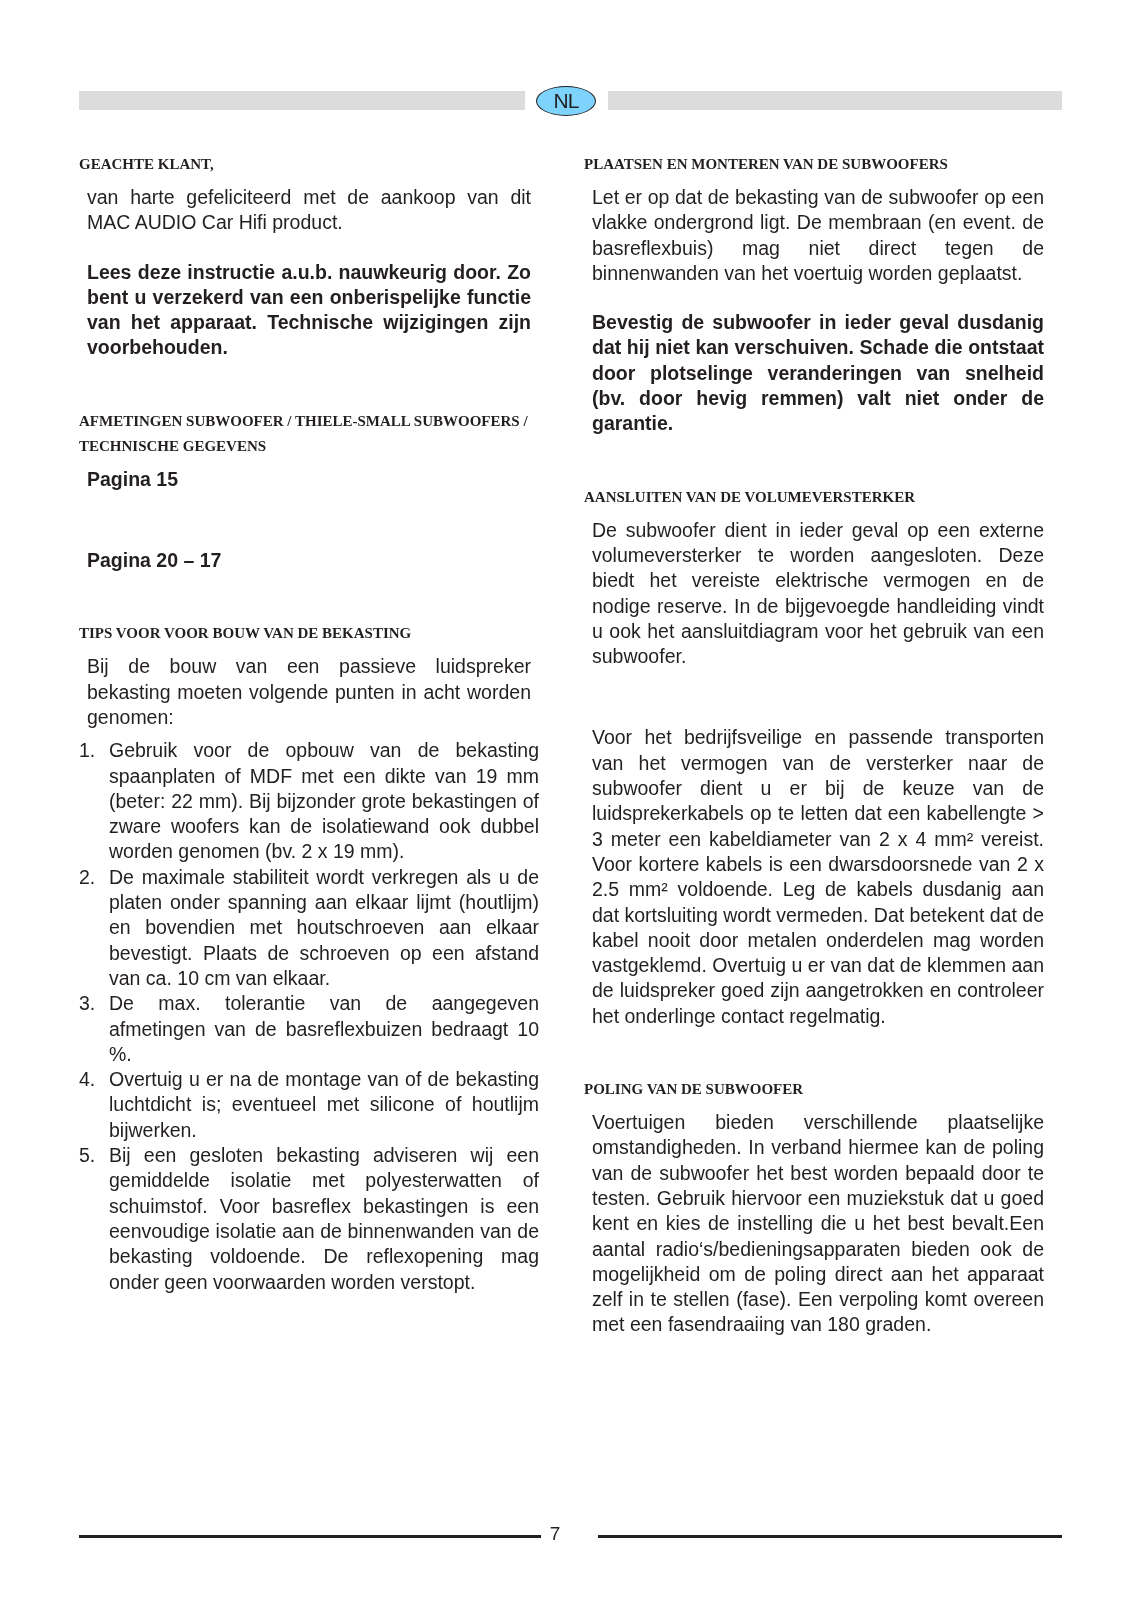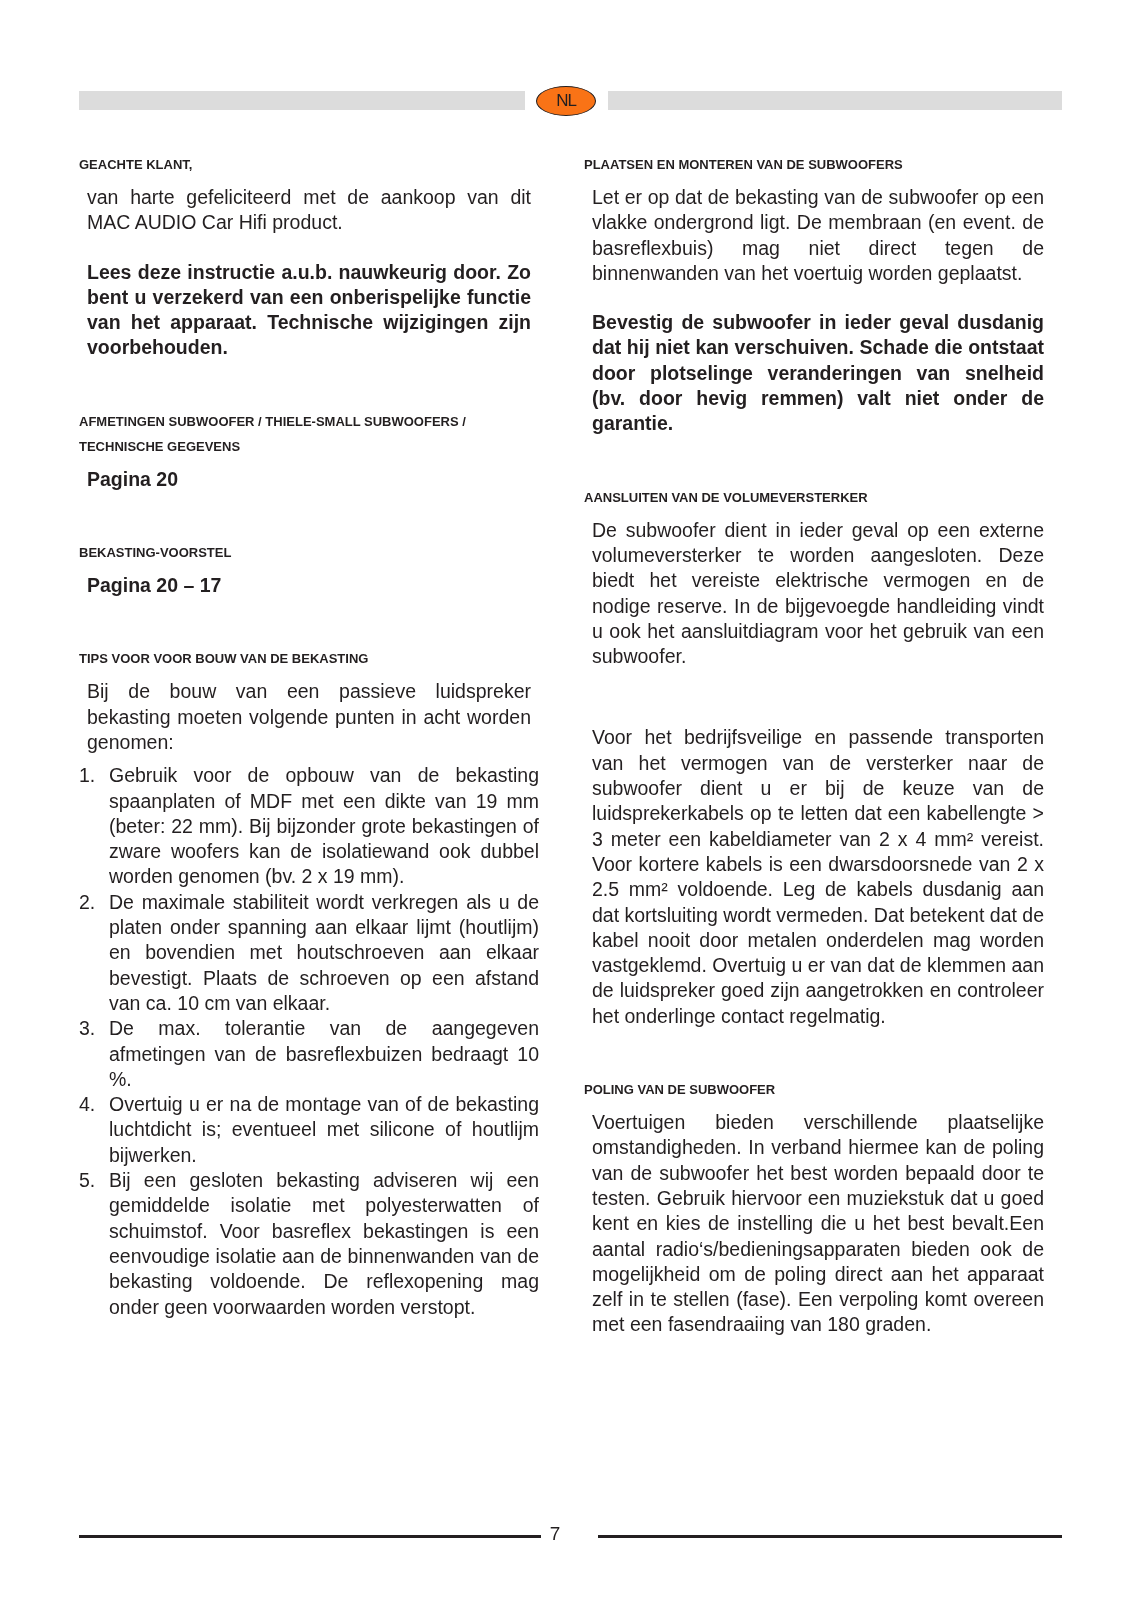--- a/index.html
+++ b/index.html
@@ -2,26 +2,26 @@
 <html><head>
 <meta charset="utf-8">
 <style>
   html, body { margin: 0; padding: 0; background: #ffffff; }
   body { width: 1132px; height: 1601px; position: relative; overflow: hidden;
          font-family: "Liberation Sans", sans-serif; color: #231f20; }
   .header-bar { position: absolute; top: 91px; height: 19px; background: #dcdcdc; }
   .header-bar.left { left: 79px; width: 446px; }
   .header-bar.right { left: 608px; width: 454px; }
   .lang-badge { position: absolute; left: 536px; top: 86px; width: 58px; height: 28px;
-                border: 1.5px solid #231f20; border-radius: 50%; background: #f97316;
-                font-size: 17px; text-align: center; line-height: 28px; letter-spacing: -1px; }
+                border: 1.5px solid #231f20; border-radius: 50%; background: #7dd3fc;
+                font-size: 21px; text-align: center; line-height: 28px; letter-spacing: -1px; }
   .col { position: absolute; top: 152px; width: 460px; }
   .col.left { left: 79px; }
   .col.right { left: 584px; width: 468px; }
-  h2 { font-size: 13px; font-weight: bold; margin: 0 0 6px 0; line-height: 25px; }
+  h2 { font-size: 15px; font-weight: bold; margin: 0 0 6px 0; line-height: 25px; font-family: Liberation Serif, serif; }
   p { margin: 8px; font-size: 19.5px; line-height: 25.3px; text-align: justify; }
   p.bold { font-weight: bold; }
   .gap-s { height: 8px; }
   .gap-l { height: 40px; }
   ol { margin: 6px 0 0 0; padding: 0; list-style: none; }
   ol li { position: relative; padding-left: 30px; font-size: 19.5px; line-height: 25.3px; text-align: justify; }
   ol li .num { position: absolute; left: 0; top: 0; }
   .footer-rule { position: absolute; top: 1535px; height: 3px; background: #231f20; }
   .footer-rule.left { left: 79px; width: 462px; }
   .footer-rule.right { left: 598px; width: 464px; }
@@ -37,25 +37,24 @@
 <div class="col left">
   <section>
     <h2>GEACHTE KLANT,</h2>
     <p>van harte gefeliciteerd met de aankoop van dit MAC AUDIO Car Hifi product.</p>
     <div class="gap-s"></div>
     <p class="bold">Lees deze instructie a.u.b. nauwkeurig door. Zo bent u verzekerd van een onberispelijke functie van het apparaat. Technische wijzigingen zijn voorbehouden.</p>
   </section>
   <div class="gap-l"></div>
   <section>
     <h2>AFMETINGEN SUBWOOFER / THIELE-SMALL SUBWOOFERS / TECHNISCHE GEGEVENS</h2>
-    <p class="bold">Pagina 20</p>
+    <p class="bold">Pagina 15</p>
   </section>
   <div class="gap-l"></div>
   <section>
-    <h2>BEKASTING-VOORSTEL</h2>
     <p class="bold">Pagina 20 – 17</p>
   </section>
   <div class="gap-l"></div>
   <section>
     <h2>TIPS VOOR VOOR BOUW VAN DE BEKASTING</h2>
     <p>Bij de bouw van een passieve luidspreker bekasting moeten volgende punten in acht worden genomen:</p>
     <ol>
       <li><span class="num">1.</span><span>Gebruik voor de opbouw van de bekasting spaanplaten of MDF met een dikte van 19 mm (beter: 22 mm). Bij bijzonder grote bekastingen of zware woofers kan de isolatiewand ook dubbel worden genomen (bv. 2 x 19 mm).</span></li>
       <li><span class="num">2.</span><span>De maximale stabiliteit wordt verkregen als u de platen onder spanning aan elkaar lijmt (houtlijm) en bovendien met houtschroeven aan elkaar bevestigt. Plaats de schroeven op een afstand van ca. 10 cm van elkaar.</span></li>
       <li><span class="num">3.</span><span>De max. tolerantie van de aangegeven afmetingen van de basreflexbuizen bedraagt 10 %.</span></li>

